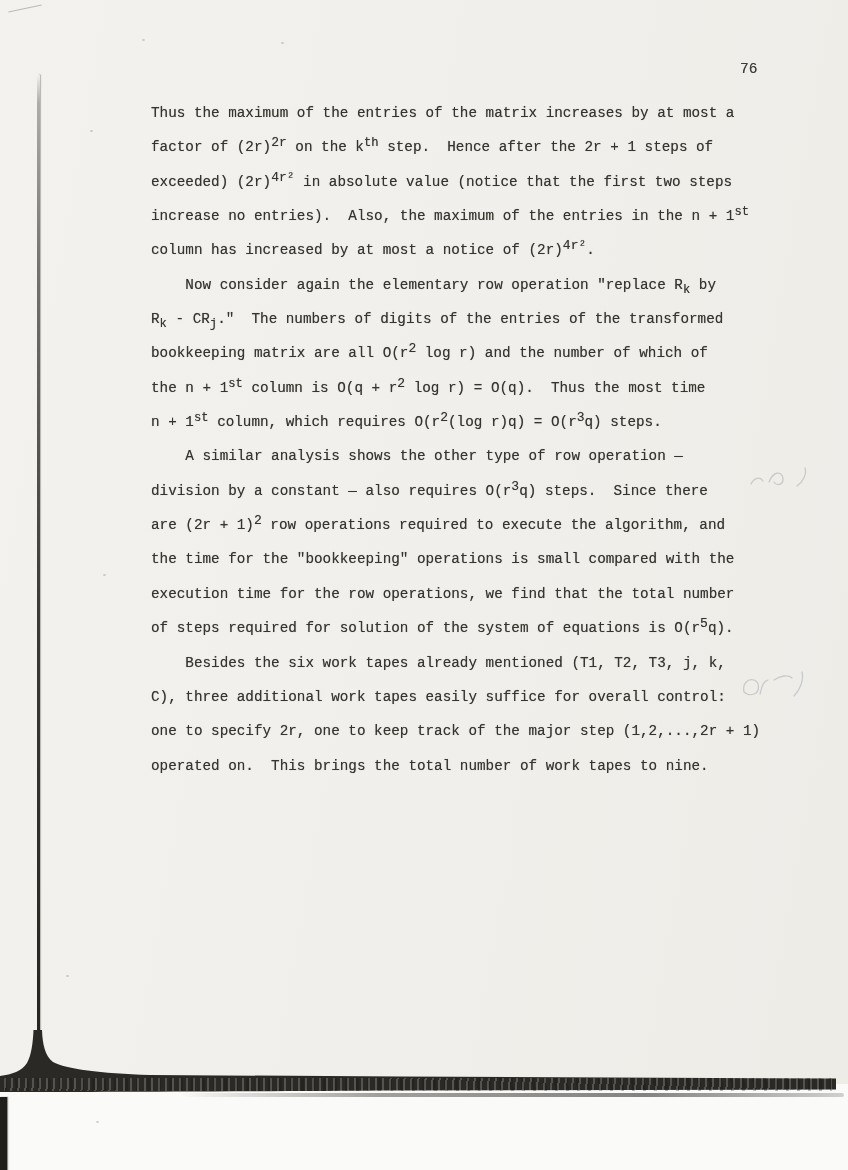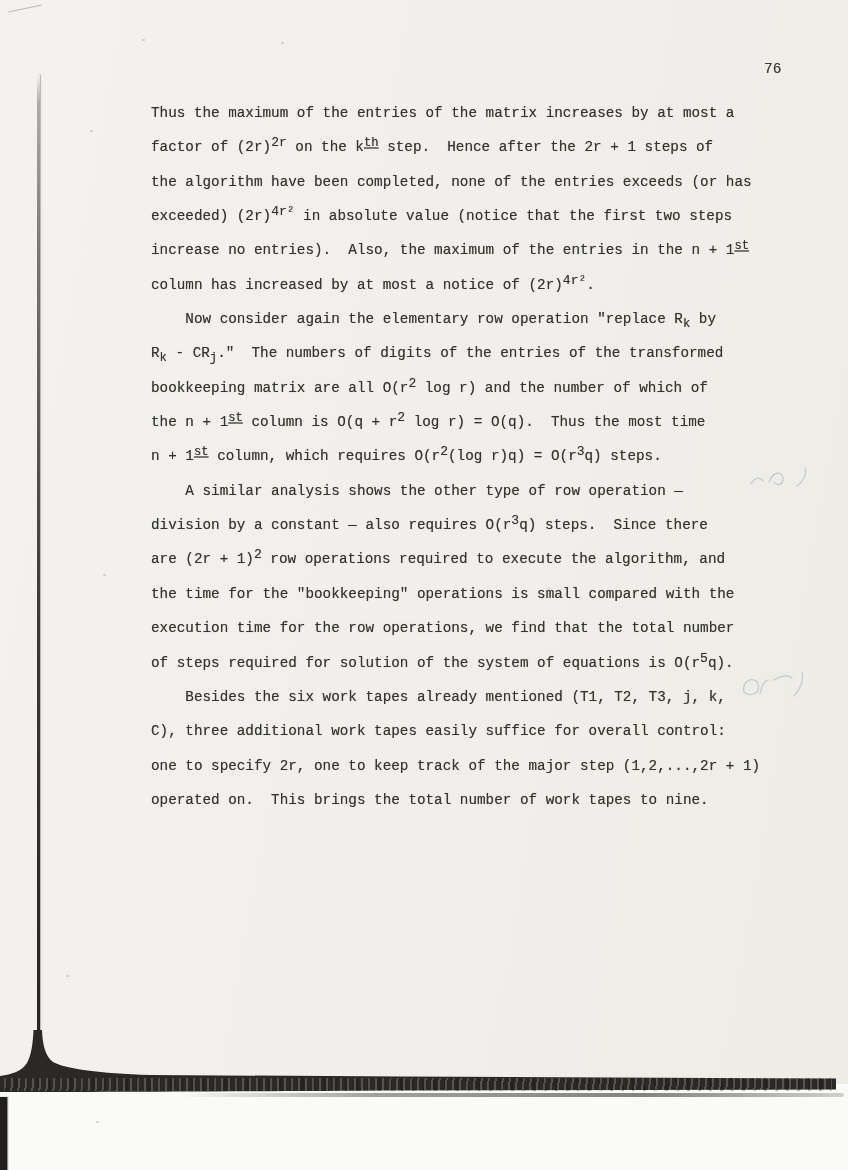--- a/index.html
+++ b/index.html
@@ -15,33 +15,32 @@
     width: 848px; height: 1084px;
     background: linear-gradient(100deg,
       var(--paper_hi, #f3f2ee) 0%,
       var(--paper, #f0efeb) 55%,
       var(--paper_lo, #edece7) 100%);
   }
   .page-number {
     position: absolute; left: 740px; top: 61px;
     font-size: 14.5px; color: #3c3b35;
     text-shadow: 0 0 0.6px rgba(60,59,53,0.6);
-    margin-left: 24px;
   }
   .text-block {
     position: absolute; left: 151px; top: 96px;
     font-size: 14.3px; line-height: 34.35px;
     color: var(--ink, #35342f);
     text-shadow: 0 0 0.7px rgba(53,52,47,0.55);
   }
   .tline { white-space: pre; height: 34.35px; }
   .tline span { white-space: pre; }
   .sup { display: inline-block; font-size: 13px; transform: translateY(-5.5px); }
   .us  { display: inline-block; font-size: 12.2px; transform: translateY(-5.5px);
-         text-decoration: underline; text-underline-offset: 2px; }
+         text-underline-offset: 2px; }
   .sub { display: inline-block; font-size: 12.2px; transform: translateY(3.5px); }
 
   .binding-line {
     position: absolute; left: 37px; top: 74px;
     width: 3px; height: 962px; border-radius: 1.5px;
     background: linear-gradient(180deg,
       rgba(90,88,84,0) 0%, rgba(90,88,84,0.45) 3%,
       rgba(74,72,68,0.75) 20%, #3d3b37 55%, #26241f 100%);
     box-shadow: 1px 0 1px rgba(70,68,64,0.35);
   }
@@ -88,21 +87,20 @@
 
 <div class="corner-mark"></div>
 
 <div class="binding-line"></div>
 
 <div class="page-number">76</div>
 
 <div class="text-block">
     <div class="tline"><span>Thus the maximum of the entries of the matrix increases by at most a</span></div>
     <div class="tline"><span>factor of (2r)</span><span class="sup">2r</span><span> on the k</span><span class="us">th</span><span> step.  Hence after the 2r + 1 steps of</span></div>
-    <div class="tline"><span>the algorithm have been completed, none of the entries exceeds (or has</span></div>
     <div class="tline"><span>exceeded) (2r)</span><span class="sup">4r²</span><span> in absolute value (notice that the first two steps</span></div>
     <div class="tline"><span>increase no entries).  Also, the maximum of the entries in the n + 1</span><span class="us">st</span></div>
     <div class="tline"><span>column has increased by at most a notice of (2r)</span><span class="sup">4r²</span><span>.</span></div>
     <div class="tline"><span>    Now consider again the elementary row operation "replace R</span><span class="sub">k</span><span> by</span></div>
     <div class="tline"><span>R</span><span class="sub">k</span><span> - CR</span><span class="sub">j</span><span>."  The numbers of digits of the entries of the transformed</span></div>
     <div class="tline"><span>bookkeeping matrix are all O(r</span><span class="sup">2</span><span> log r) and the number of which of</span></div>
     <div class="tline"><span>the n + 1</span><span class="us">st</span><span> column is O(q + r</span><span class="sup">2</span><span> log r) = O(q).  Thus the most time</span></div>
     <div class="tline"><span>n + 1</span><span class="us">st</span><span> column, which requires O(r</span><span class="sup">2</span><span>(log r)q) = O(r</span><span class="sup">3</span><span>q) steps.</span></div>
     <div class="tline"><span>    A similar analysis shows the other type of row operation —</span></div>
     <div class="tline"><span>division by a constant — also requires O(r</span><span class="sup">3</span><span>q) steps.  Since there</span></div>

